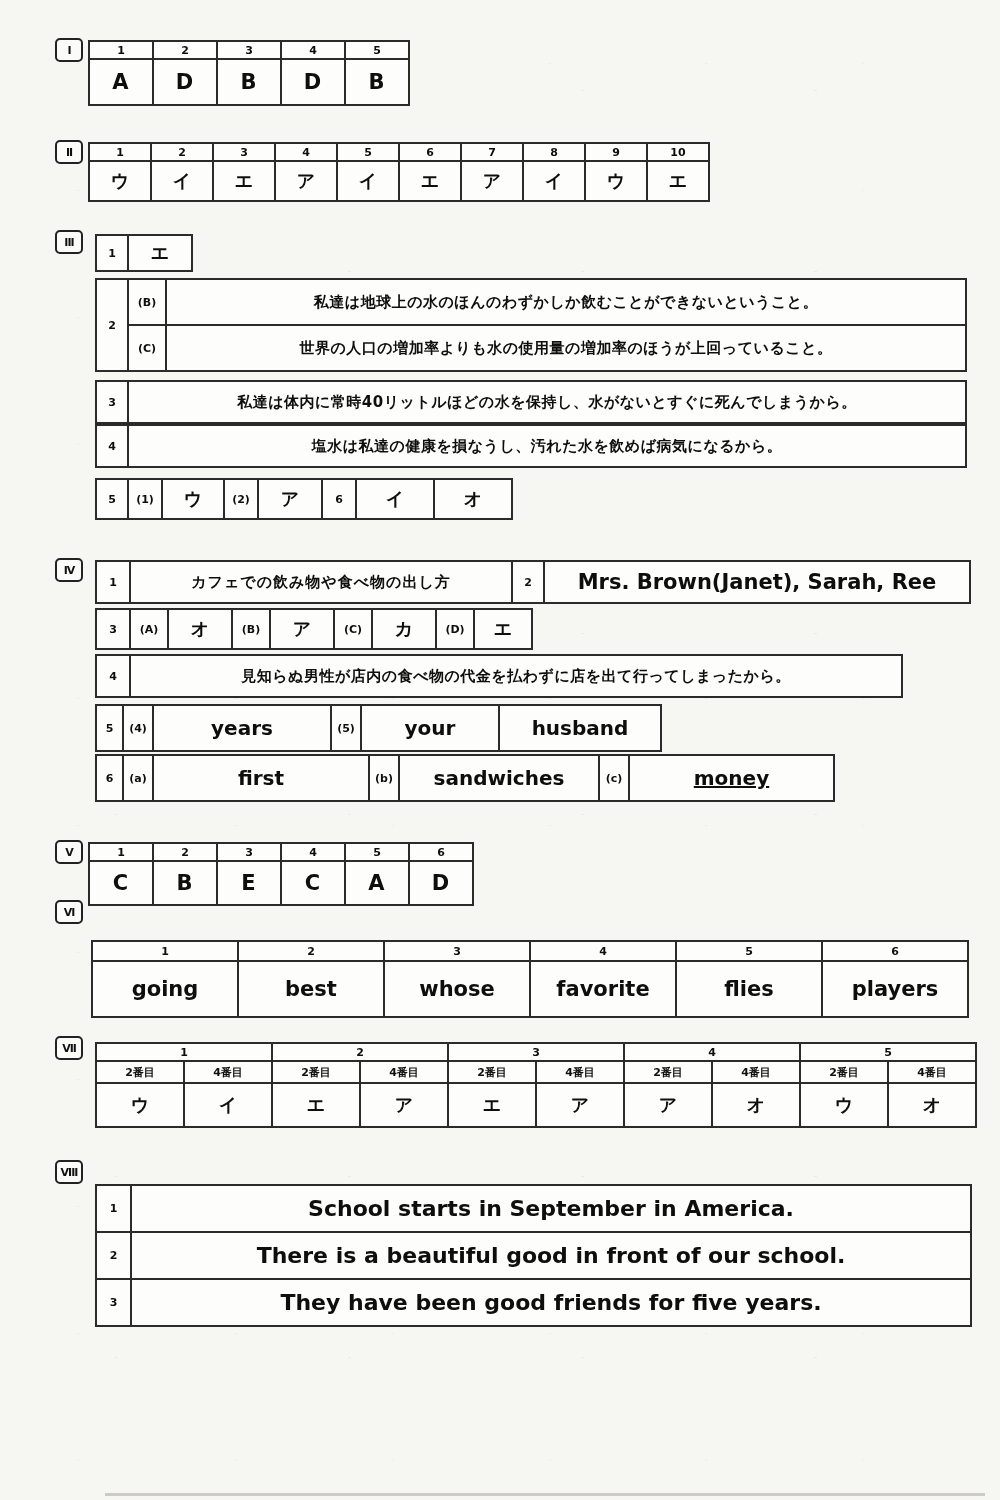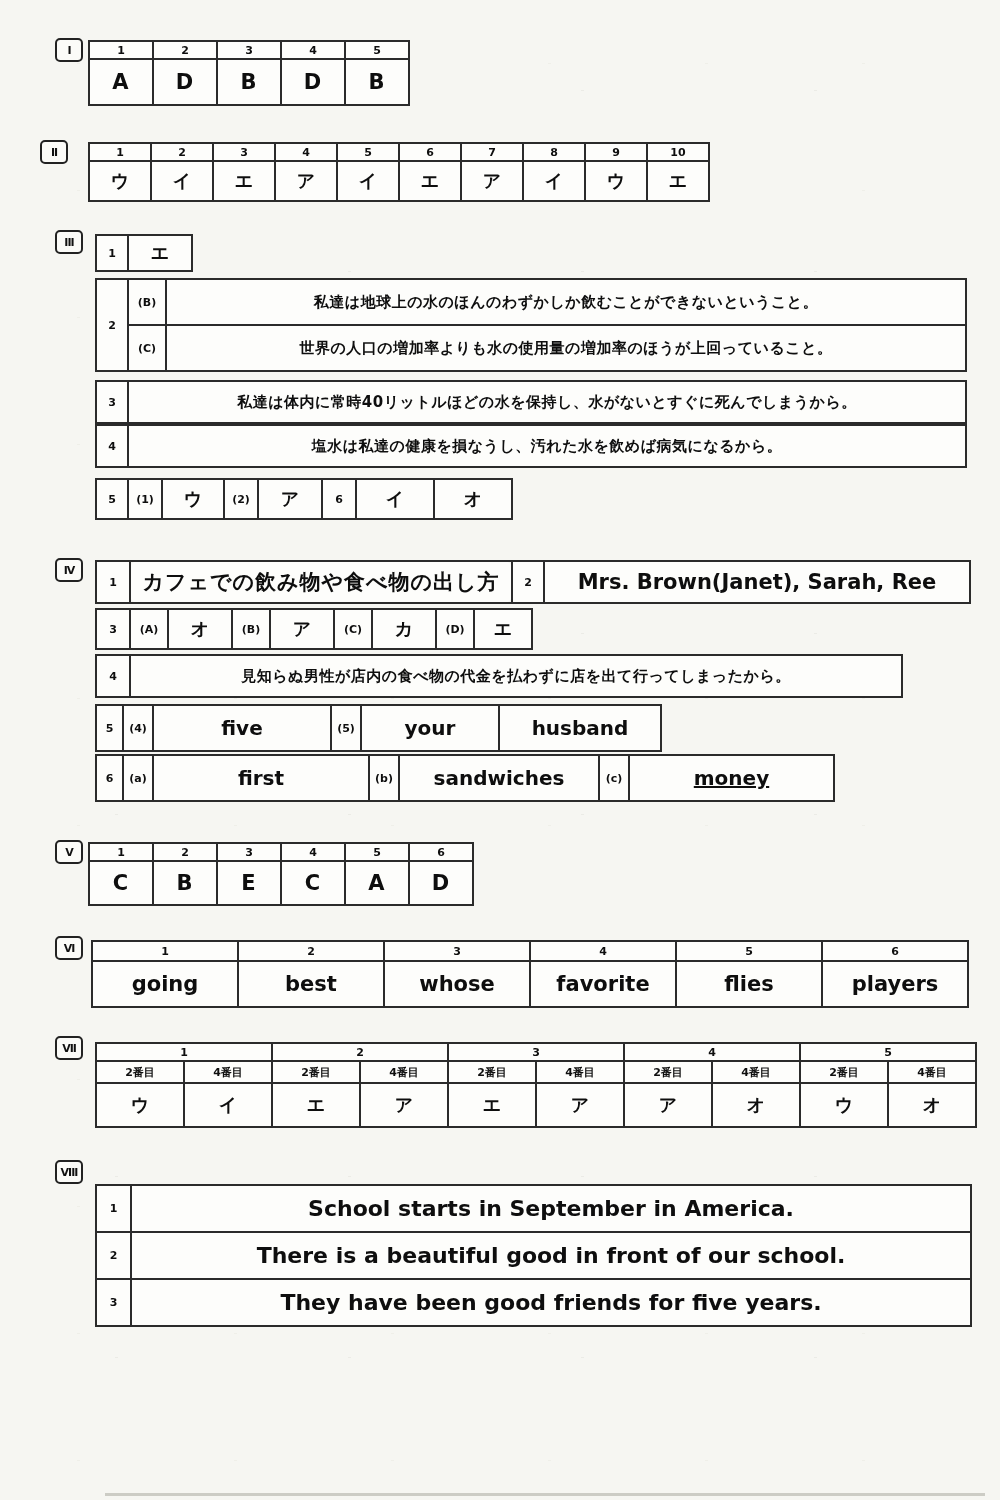--- a/index.html
+++ b/index.html
@@ -27,21 +27,21 @@
     text-align:center;vertical-align:middle;padding:0;
     font-family:"DejaVu Sans", sans-serif;color:#0e0e0e;
     box-sizing:border-box;
   }
   td.hnum{font-size:11px;font-weight:bold;}
   td.qnum{font-size:11px;font-weight:bold;}
   td.tag{font-size:11px;font-weight:bold;}
   td.ansL{font-size:21px;font-weight:bold;letter-spacing:1px;}
   td.kana{font-size:18px;font-weight:bold;}
   td.jp{font-size:15px;font-weight:bold;text-align:left;padding-left:22px;letter-spacing:0.5px;}
-  td.jtitle{font-size:21px;font-weight:bold;letter-spacing:1px;border-radius:8px;}
+  td.jtitle{font-size:15px;font-weight:bold;letter-spacing:1px;border-radius:8px;}
   td.eng{font-size:20px;font-weight:bold;}
   td.sent{font-size:22px;font-weight:bold;text-align:left;padding-left:44px;}
   td.dotr{border-right:2px dotted #3a3a3a;}
   td.dotl{border-left:2px dotted #3a3a3a;}
   .scanline{position:absolute;background:#a9a9a1;opacity:.55;}
 </style>
 </head>
 <body>
 
 <div class="seclabel" style="left:55px;top:38px;">I</div>
@@ -57,21 +57,21 @@
   <tr>
     <td class="ansL" style="height:46px;">A</td>
     <td class="ansL">D</td>
     <td class="ansL">B</td>
     <td class="ansL">D</td>
     <td class="ansL">B</td>
   </tr>
 </tbody>
   </table>
 
-<div class="seclabel" style="left:40px;top:140px;">II</div>
+<div class="seclabel" style="left:55px;top:140px;">II</div>
 <table class="t" style="left:88px;top:142px;">
   <tbody>
       <tr>
     <td class="hnum" style="width:62px;height:18px;">1</td>
     <td class="hnum" style="width:62px;">2</td>
     <td class="hnum" style="width:62px;">3</td>
     <td class="hnum" style="width:62px;">4</td>
     <td class="hnum" style="width:62px;">5</td>
     <td class="hnum" style="width:62px;">6</td>
     <td class="hnum" style="width:62px;">7</td>
@@ -179,21 +179,21 @@
     <td class="qnum" style="width:34px;height:42px;">4</td>
     <td class="jp" style="width:772px;">見知らぬ男性が店内の食べ物の代金を払わずに店を出て行ってしまったから。</td>
   </tr>
 </tbody>
   </table>
 <table class="t" style="left:95px;top:704px;">
   <tbody>
       <tr>
     <td class="qnum" style="width:27px;height:46px;">5</td>
     <td class="tag" style="width:30px;">(4)</td>
-    <td class="eng" style="width:178px;">five</td>
+    <td class="eng" style="width:178px;">years</td>
     <td class="tag" style="width:30px;">(5)</td>
     <td class="eng dotr" style="width:138px;">your</td>
     <td class="eng dotl" style="width:162px;">husband</td>
   </tr>
 </tbody>
   </table>
 <table class="t" style="left:95px;top:754px;">
   <tbody>
       <tr>
     <td class="qnum" style="width:27px;height:46px;">6</td>
@@ -222,33 +222,33 @@
     <td class="ansL" style="height:44px;">C</td>
     <td class="ansL">B</td>
     <td class="ansL">E</td>
     <td class="ansL">C</td>
     <td class="ansL">A</td>
     <td class="ansL">D</td>
   </tr>
 </tbody>
   </table>
 
-<div class="seclabel" style="left:55px;top:936px;">VI</div>
+<div class="seclabel" style="left:55px;top:900px;">VI</div>
 <table class="t" style="left:91px;top:940px;">
   <tbody>
       <tr>
     <td class="hnum" style="width:146px;height:20px;">1</td>
     <td class="hnum" style="width:146px;">2</td>
     <td class="hnum" style="width:146px;">3</td>
     <td class="hnum" style="width:146px;">4</td>
     <td class="hnum" style="width:146px;">5</td>
     <td class="hnum" style="width:146px;">6</td>
   </tr>
   <tr>
-    <td class="eng" style="height:46px;font-size:21px;">going</td>
+    <td class="eng" style="height:56px;font-size:21px;">going</td>
     <td class="eng" style="font-size:21px;">best</td>
     <td class="eng" style="font-size:21px;">whose</td>
     <td class="eng" style="font-size:21px;">favorite</td>
     <td class="eng" style="font-size:21px;">flies</td>
     <td class="eng" style="font-size:21px;">players</td>
   </tr>
 </tbody>
   </table>
 
 <div class="seclabel squeeze" style="left:55px;top:1036px;">VII</div>

